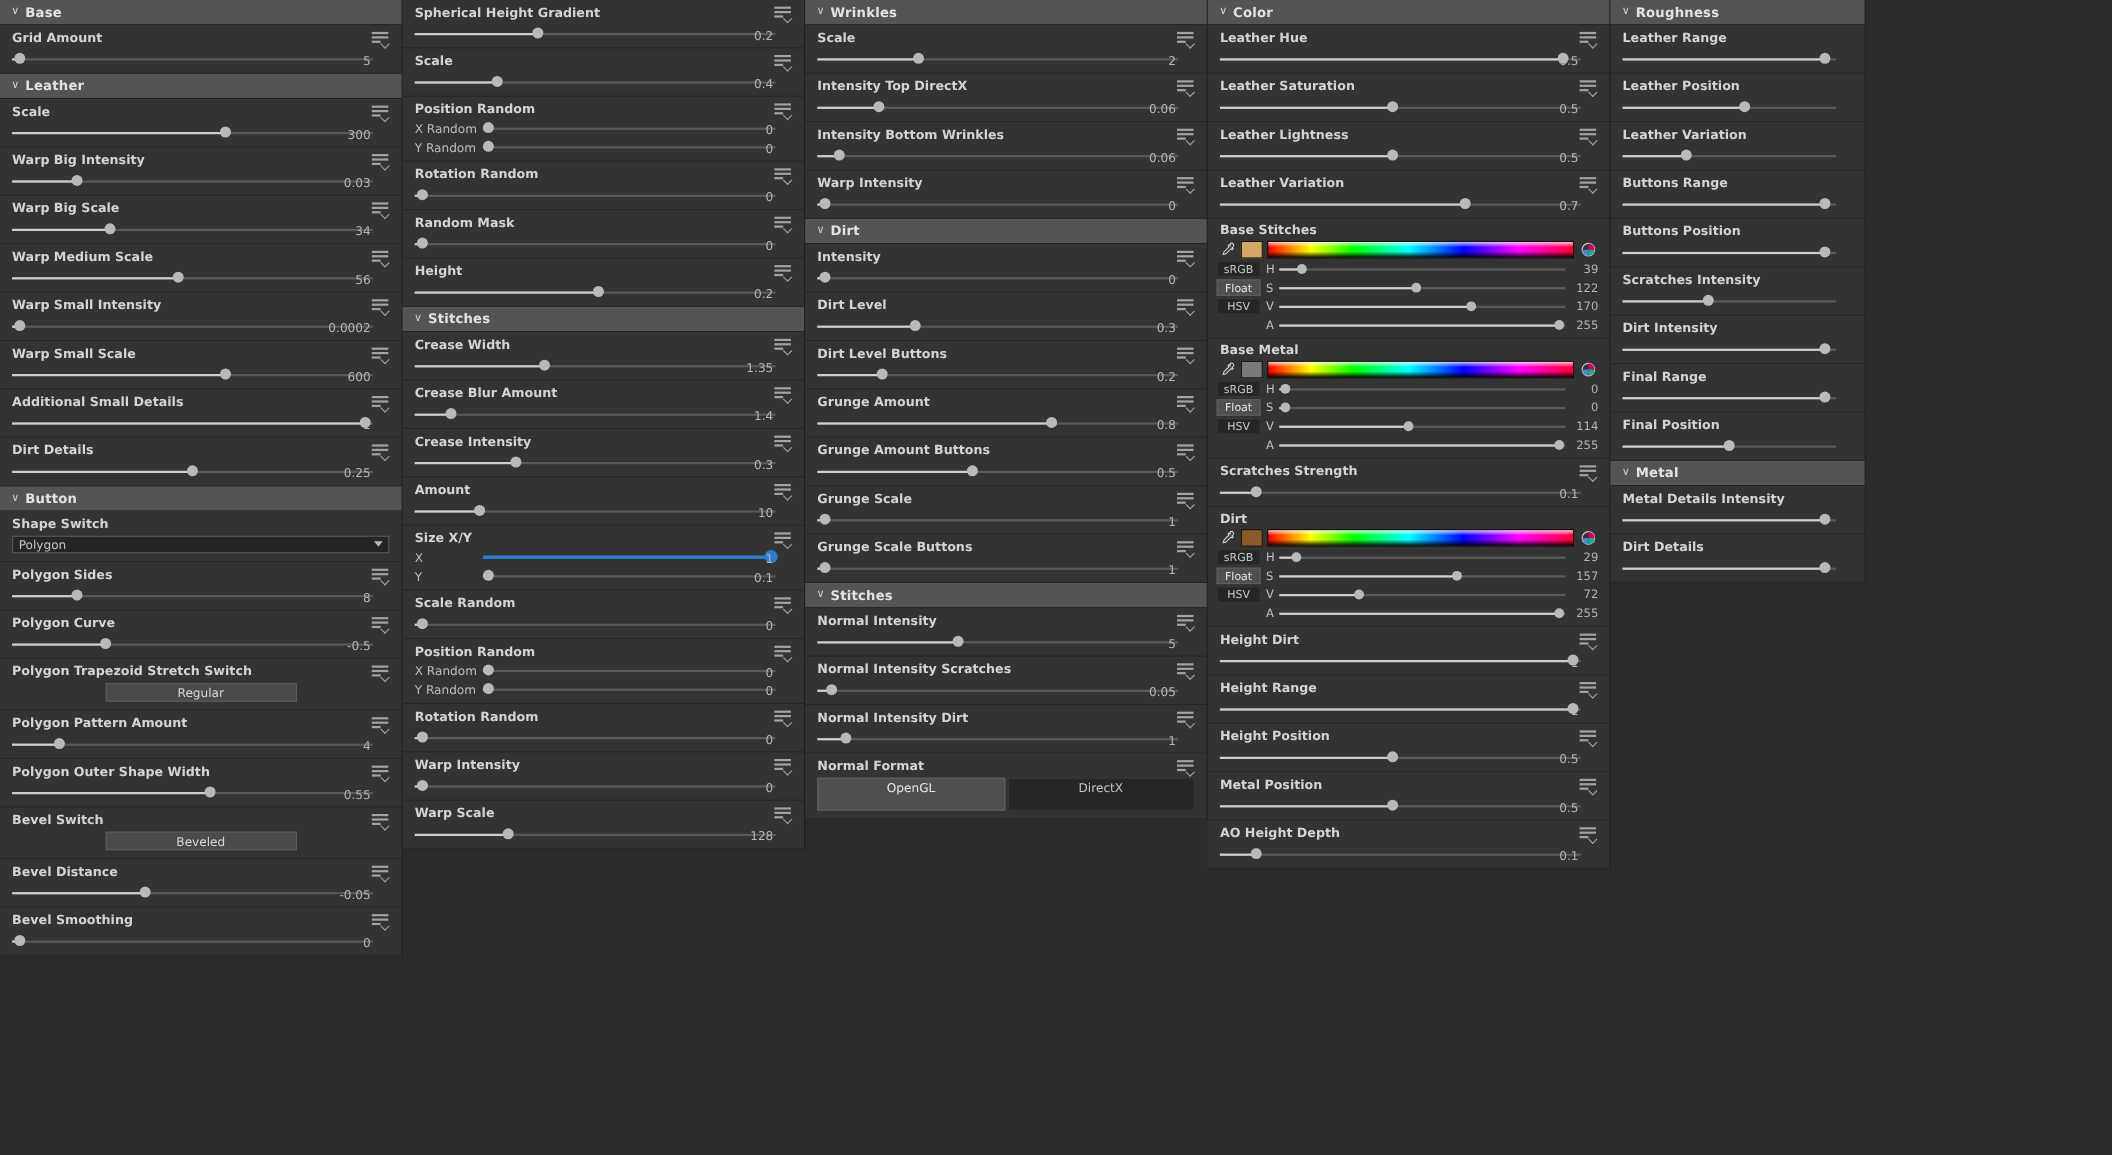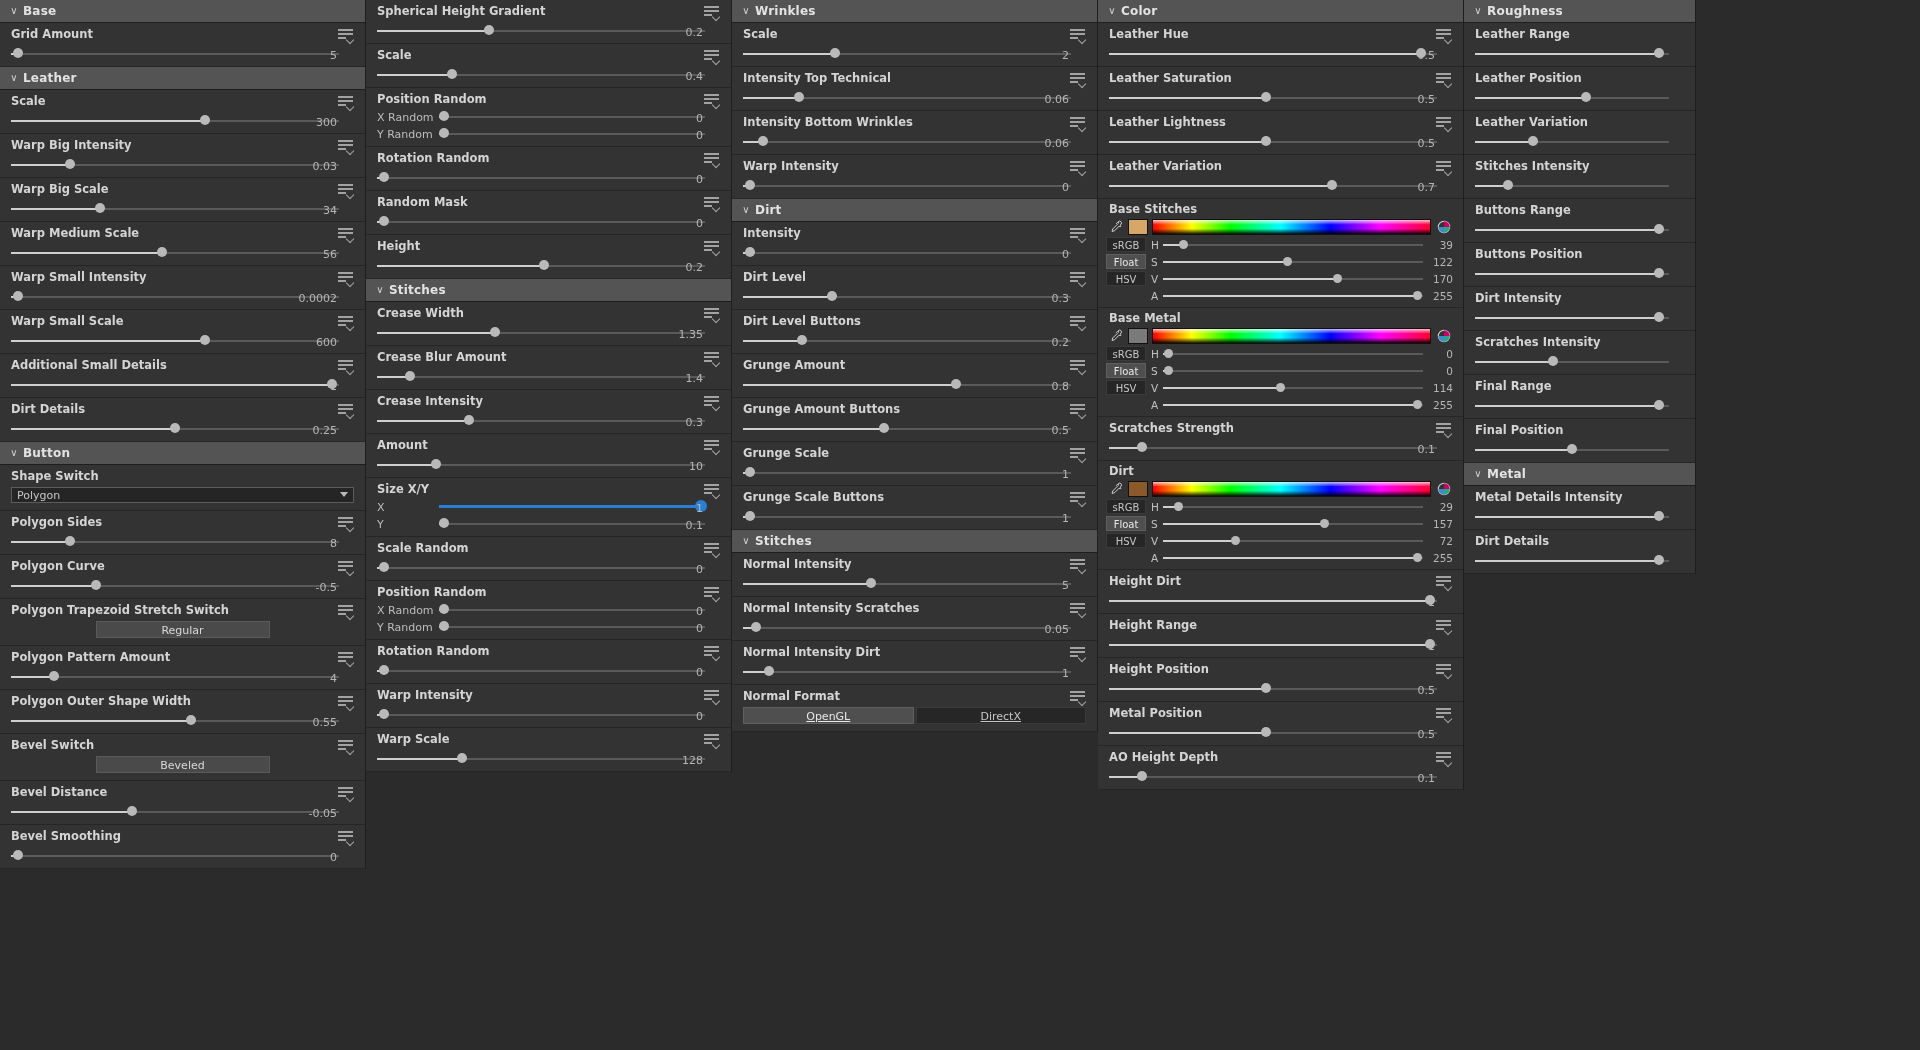--- a/index.html
+++ b/index.html
@@ -96,22 +96,22 @@
   
   .btnrow { display:flex; justify-content:center; margin:3px 11px 2px 11px; }
   .btn {
     background:#4a4a4a; color:#d8d8d8; font-size:11px;
     height:17px; line-height:17px; text-align:center;
     border:1px solid #5a5a5a; padding:0 10px; min-width:174px;
   }
   
   .seg { display:flex; gap:2px; margin:3px 11px 2px 11px; }
   .seg .sgi {
-    flex:1; text-align:center; font-size:11px; height:17px; line-height:17px;
-    background:#262626; color:#c6c6c6; border:1px solid #3a3a3a;text-decoration:underline;
+    flex:1; text-align:center; font-size:11px; height:30px; line-height:17px;
+    background:#262626; color:#c6c6c6; border:1px solid #3a3a3a;
   }
   .seg .sgi.on { background:#4f4f4f; color:#e6e6e6; border-color:#606060; }
 
   
   .cw { position:relative; background:#333333; border-bottom:1px solid #262626; padding:2px 0 4px 0; }
   .cw .cw-title { font-size:11.5px; font-weight:bold; color:#d4d4d4; padding-left:11px; line-height:16px; }
   .cw-body { display:flex; padding:2px 10px 0 8px; gap:4px; }
   .eyedrop { width:18px; flex:0 0 18px; display:flex; align-items:flex-start; justify-content:center; padding-top:1px; }
   .swatch { width:20px; height:16px; flex:0 0 20px; border:1px solid #111; }
   .spec { flex:1; height:16px; border:1px solid #111;
@@ -708,21 +708,21 @@
           <span class="cv"></span>
         </div>
         <div class="sl">
           <div class="track"></div>
           <div class="fill" style="width: 28%;"></div>
           <div class="knob" style="left: 28%;"></div>
         </div>
         <span class="val">2</span>
       </div>
       <div class="row">
-        <div class="lbl">Intensity Top Technical</div>
+        <div class="lbl">Intensity Top DirectX</div>
         <div class="ham">
           <i></i>
           <i></i>
           <i></i>
           <span class="cv"></span>
         </div>
         <div class="sl">
           <div class="track"></div>
           <div class="fill" style="width: 17%;"></div>
           <div class="knob" style="left: 17%;"></div>
@@ -1305,57 +1305,49 @@
       </div>
       <div class="row">
         <div class="lbl">Leather Variation</div>
         <div class="sl">
           <div class="track"></div>
           <div class="fill" style="width: 30%;"></div>
           <div class="knob" style="left: 30%;"></div>
         </div>
       </div>
       <div class="row">
-        <div class="lbl">Stitches Intensity</div>
-        <div class="sl">
-          <div class="track"></div>
-          <div class="fill" style="width: 17%;"></div>
-          <div class="knob" style="left: 17%;"></div>
-        </div>
-      </div>
-      <div class="row">
         <div class="lbl">Buttons Range</div>
         <div class="sl">
           <div class="track"></div>
           <div class="fill" style="width: 95%;"></div>
           <div class="knob" style="left: 95%;"></div>
         </div>
       </div>
       <div class="row">
         <div class="lbl">Buttons Position</div>
         <div class="sl">
           <div class="track"></div>
           <div class="fill" style="width: 95%;"></div>
           <div class="knob" style="left: 95%;"></div>
         </div>
       </div>
       <div class="row">
+        <div class="lbl">Scratches Intensity</div>
+        <div class="sl">
+          <div class="track"></div>
+          <div class="fill" style="width: 40%;"></div>
+          <div class="knob" style="left: 40%;"></div>
+        </div>
+      </div>
+      <div class="row">
         <div class="lbl">Dirt Intensity</div>
         <div class="sl">
           <div class="track"></div>
           <div class="fill" style="width: 95%;"></div>
           <div class="knob" style="left: 95%;"></div>
-        </div>
-      </div>
-      <div class="row">
-        <div class="lbl">Scratches Intensity</div>
-        <div class="sl">
-          <div class="track"></div>
-          <div class="fill" style="width: 40%;"></div>
-          <div class="knob" style="left: 40%;"></div>
         </div>
       </div>
       <div class="row">
         <div class="lbl">Final Range</div>
         <div class="sl">
           <div class="track"></div>
           <div class="fill" style="width: 95%;"></div>
           <div class="knob" style="left: 95%;"></div>
         </div>
       </div>

